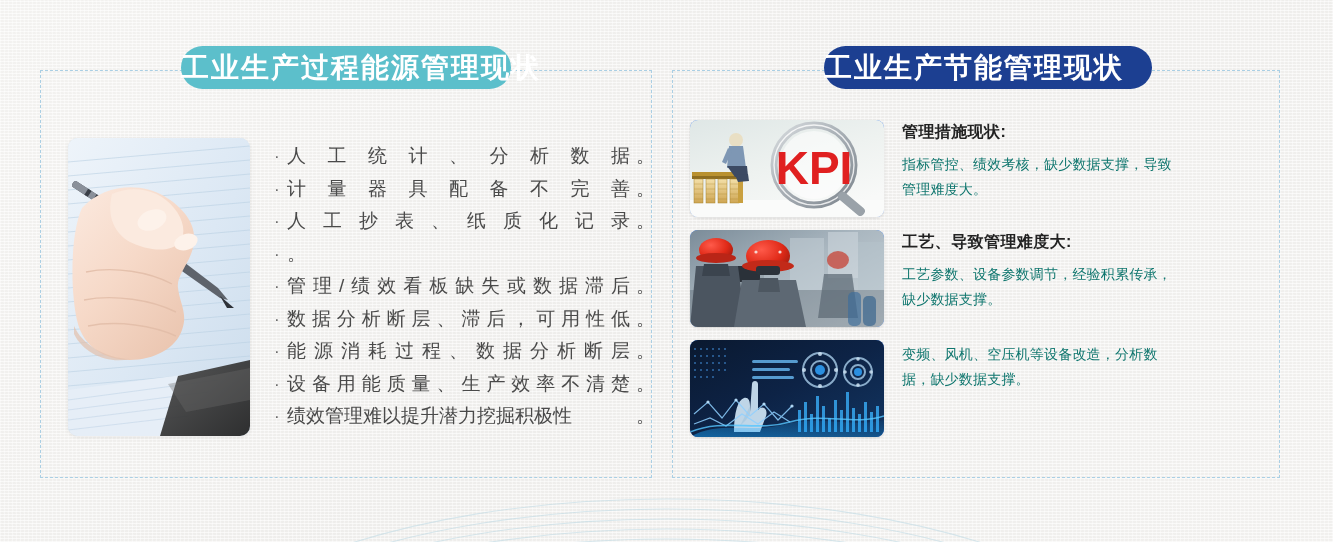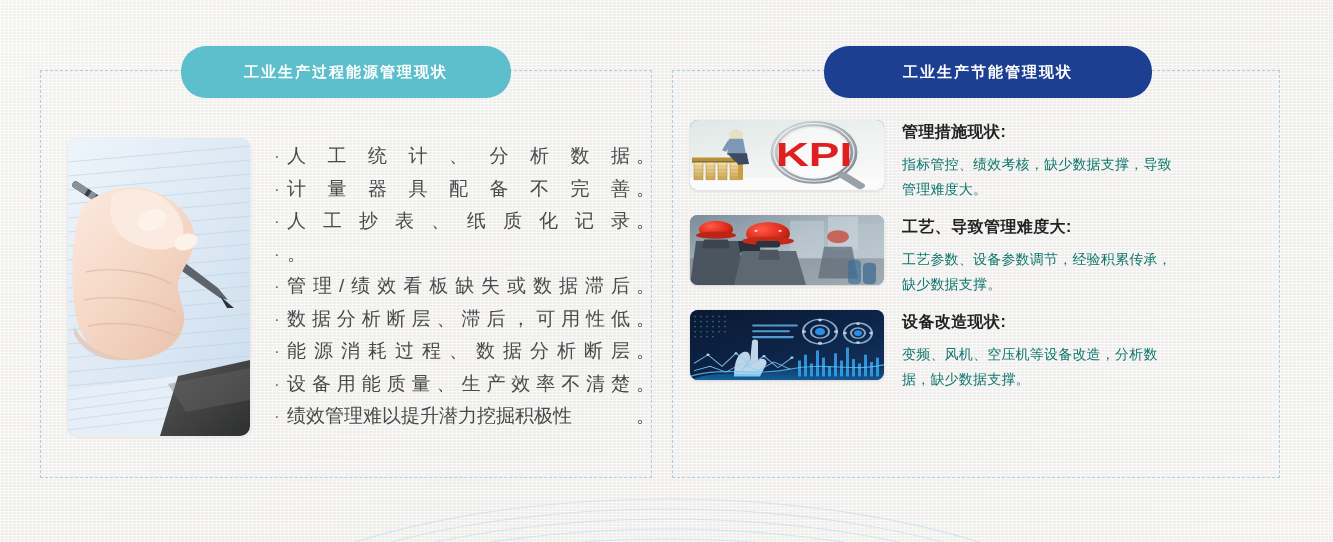--- a/index.html
+++ b/index.html
@@ -43,27 +43,27 @@
     border: 1px dashed #aacfe4;
     background: transparent;
   }
   .panel-left  { left: 40px;  top: 70px; width: 612px; height: 408px; }
   .panel-right { left: 672px; top: 70px; width: 608px; height: 408px; }
 
   
   .pill {
     position: absolute;
     top: 46px;
-    height: 52px;
+    height: 43px;
     border-radius: 25px;
     display: flex;
     align-items: center;
-    justify-content: center;
+    justify-content: flex-start;
     color: #ffffff;
-    font-size: 15px;
+    font-size: 28px;
     font-weight: bold;
     letter-spacing: 2px;
     white-space: nowrap;
     z-index: 5;
   }
   .pill-left {
     left: 181px;
     width: 330px;
     background: #5cbfcb;
   }
@@ -134,21 +134,21 @@
     padding: 50px 24px 0 18px;
   }
   .item-row {
     display: flex;
     align-items: flex-start;
     margin-bottom: 13px;
   }
   .item-thumb {
     flex: 0 0 auto;
     width: 194px;
-    height: 70px;
+    height: 97px;
     border-radius: 8px;
     overflow: hidden;
     box-shadow: 0 1px 3px rgba(0,0,0,0.12);
     background: #3b82f6;
   }
   .item-thumb svg { display: block; width: 100%; height: 100%; }
   .item-text {
     flex: 1 1 auto;
     padding-left: 18px;
     padding-top: 2px;
@@ -540,21 +540,20 @@
             <circle cx="46" cy="60" r="1.6"></circle>
           <circle cx="74" cy="64" r="1.6"></circle>
             <circle cx="102" cy="66" r="1.6"></circle>
         </g>
 
         <path d="M0 97 C30 80 60 94 96 84 C130 75 160 88 194 80 L194 97 Z" fill="url(#glowG)" opacity="0.55"></path>
         <path d="M0 92 C34 78 66 92 100 82 C134 72 164 86 194 76" fill="none" stroke="#55c6ff" stroke-width="1.6" opacity="0.8"></path>
       </svg>
     </div>
     <div class="item-text">
-      <div class="item-title">设备改造现状:</div>
       <div class="item-desc">变频、风机、空压机等设备改造，分析数据，缺少数据支撑。</div>
     </div>
   </div>
 </div>
 
 <div class="bottom-arc">
   <svg width="1040" height="260" viewBox="0 0 1040 260">
     <g fill="none" stroke="#bcd9e4" stroke-width="1.1" opacity="0.55">
       <ellipse cx="520" cy="262" rx="520" ry="215"></ellipse>
       <ellipse cx="520" cy="264" rx="508" ry="207"></ellipse>

